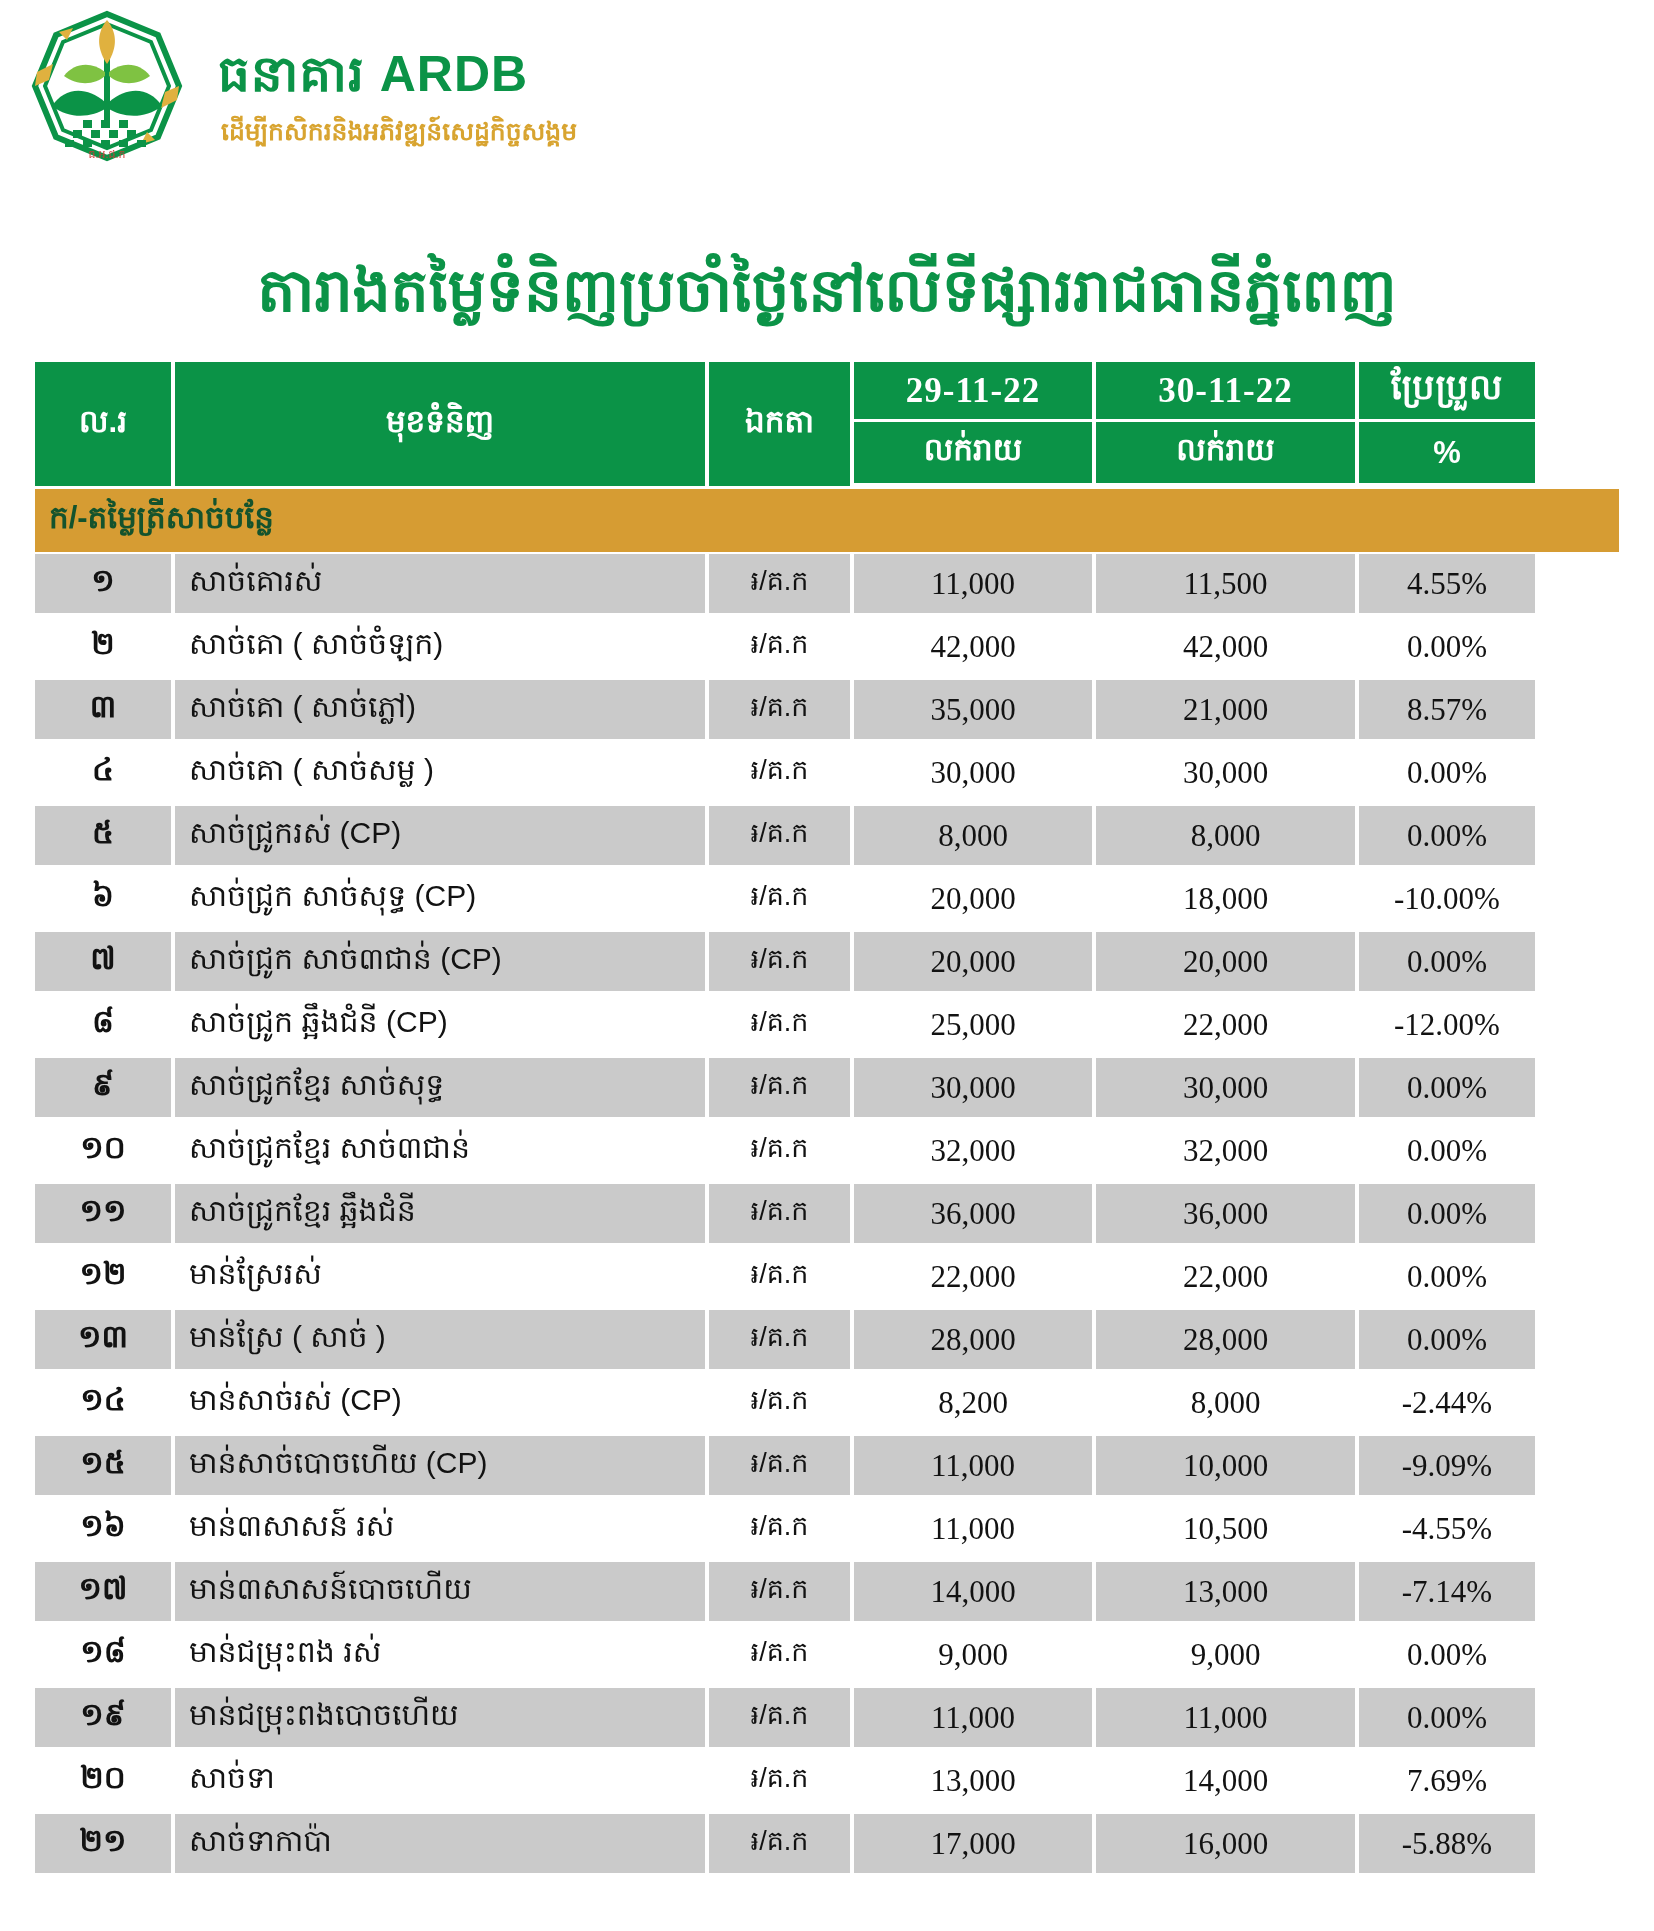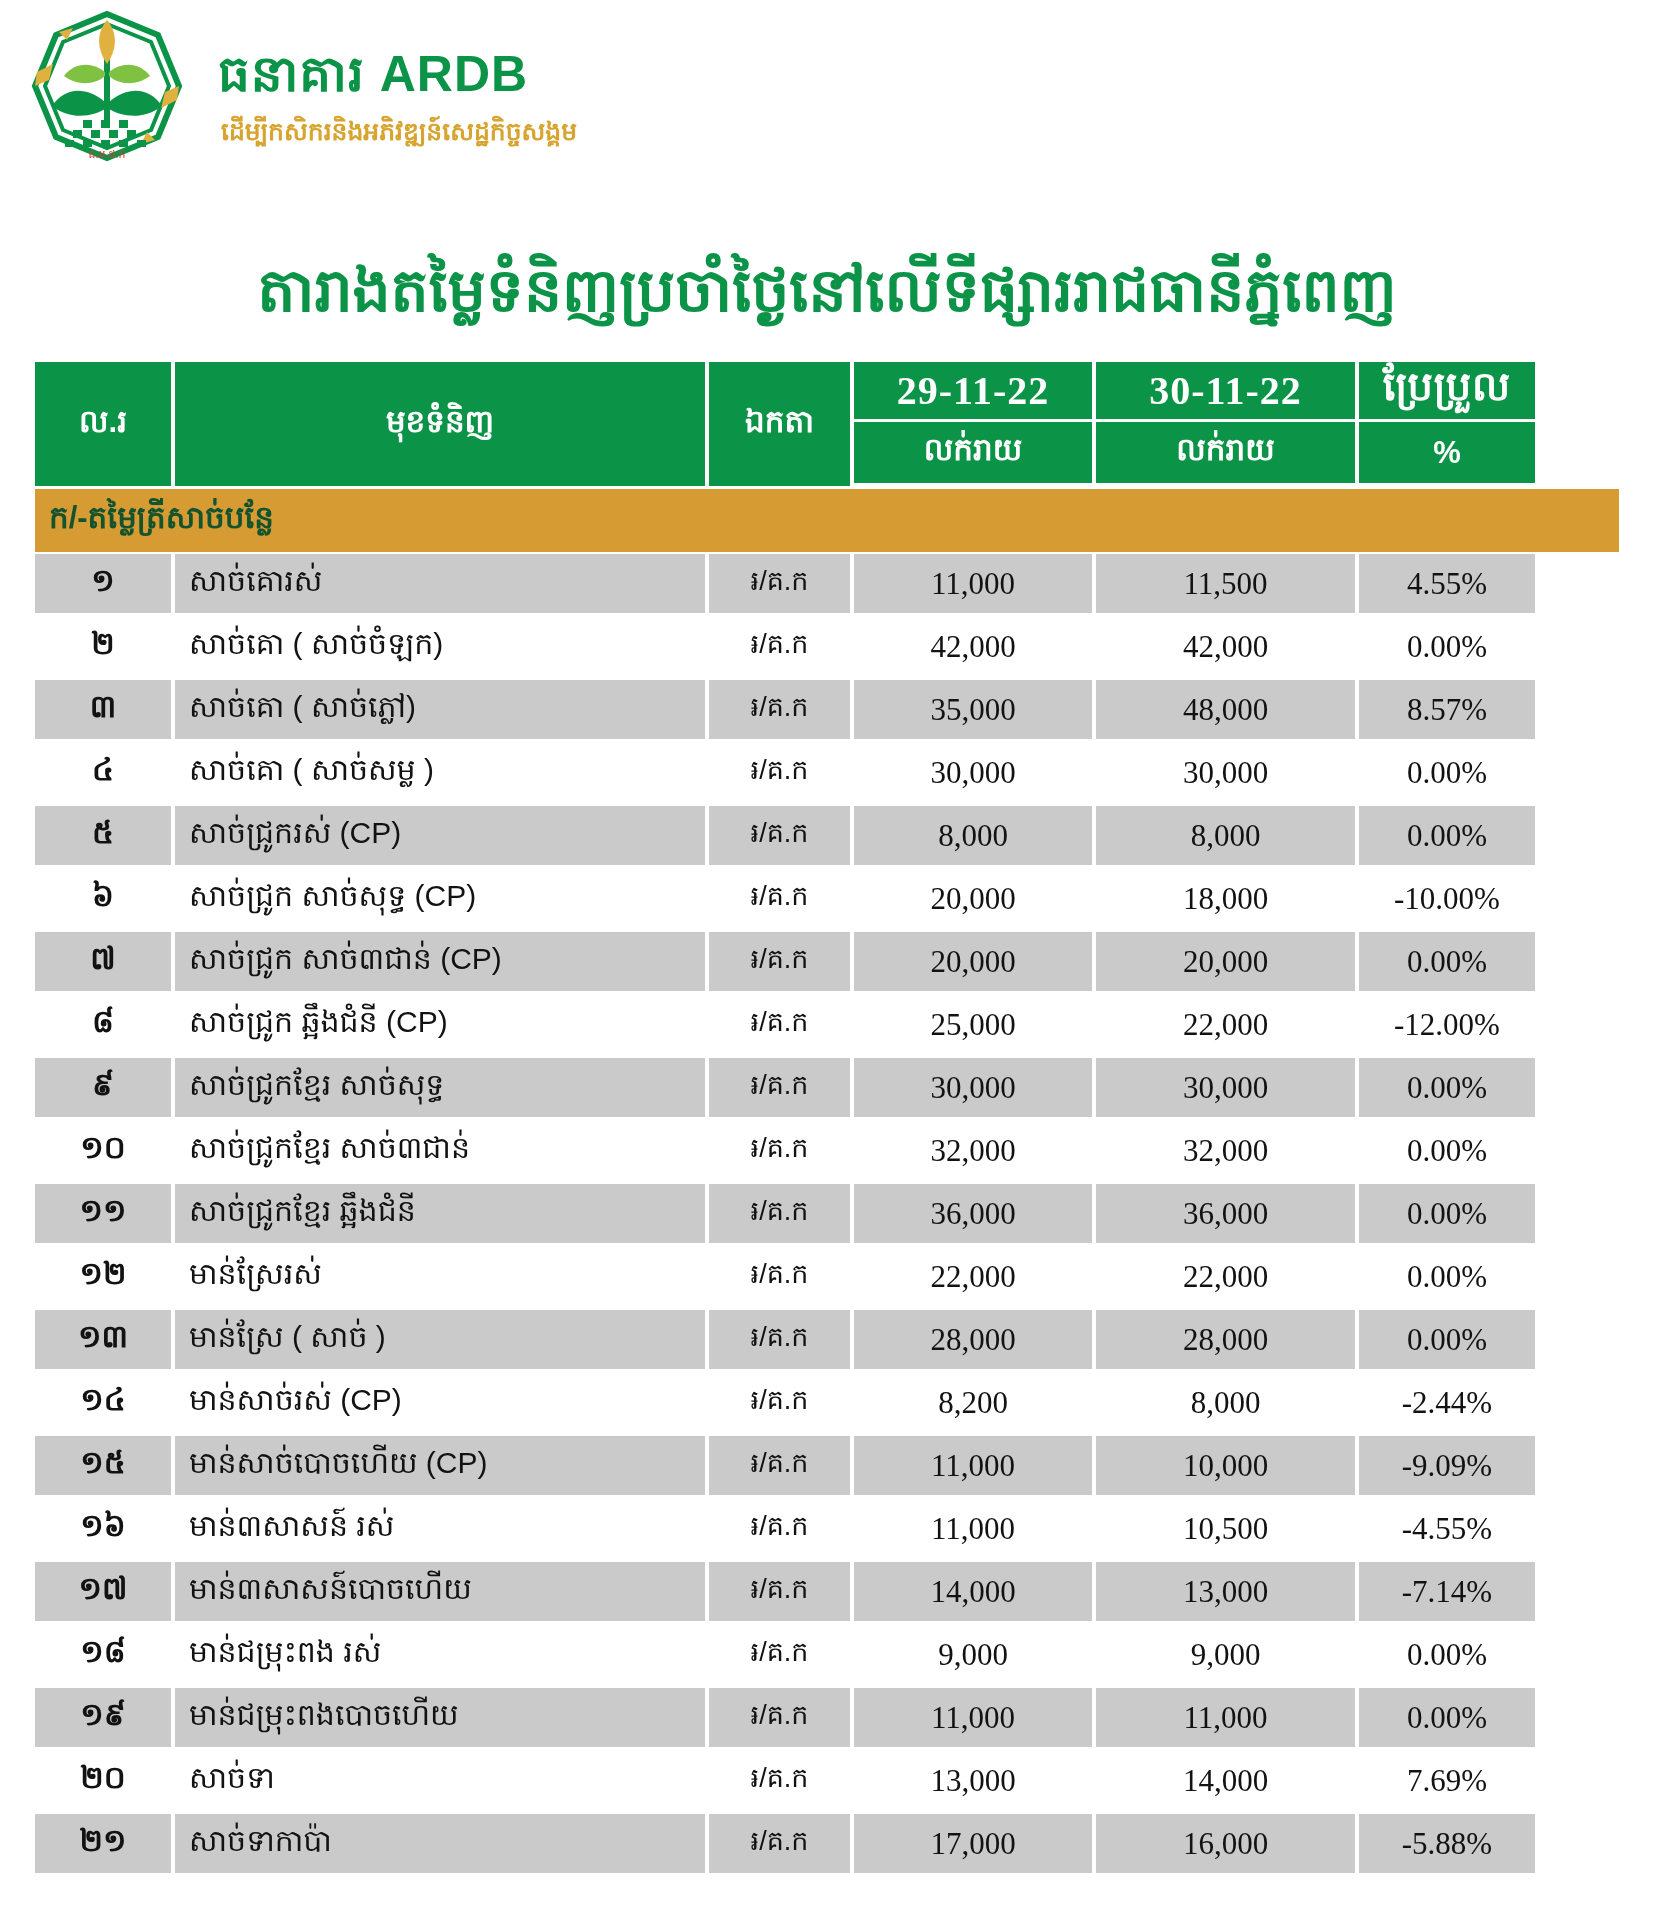--- a/index.html
+++ b/index.html
@@ -46,21 +46,21 @@
   .c4{width:242px;}
   .c5{width:263px;}
   .c6{width:176px;}
   .hcell{
     display:flex;align-items:center;justify-content:center;
     background:var(--green);color:#fff;font-weight:bold;
     font-size:31px;box-sizing:border-box;
   }
   .hcell.merged{height:124px;}
   .hcell.date{height:60px;border-bottom:3px solid #fff;
-    font-family:"Liberation Serif", serif;font-size:40px;letter-spacing:1px;}
+    font-family:"Liberation Serif", serif;font-size:35px;letter-spacing:1px;}
   .hcell.sub{height:61px;}
   .section-bar{
     height:63px;margin-top:3px;margin-bottom:2px;
     background:var(--gold);color:#14532d;
     font-weight:bold;font-size:31px;
     display:flex;align-items:center;
     padding-left:14px;box-sizing:border-box;
   }
   .trow{display:flex;height:63px;}
   .cell{
@@ -165,21 +165,21 @@
     <div class="cell c4 price">42,000</div>
     <div class="cell c5 price">42,000</div>
     <div class="cell c6 change">0.00%</div>
   </div>
 
   <div class="trow odd">
     <div class="cell c1 no">៣</div>
     <div class="cell c2 name">សាច់គោ ( សាច់ភ្លៅ)</div>
     <div class="cell c3 unit">៛/គ.ក</div>
     <div class="cell c4 price">35,000</div>
-    <div class="cell c5 price">48,000</div>
+    <div class="cell c5 price">21,000</div>
     <div class="cell c6 change">8.57%</div>
   </div>
 
   <div class="trow">
     <div class="cell c1 no">៤</div>
     <div class="cell c2 name">សាច់គោ ( សាច់សម្ល )</div>
     <div class="cell c3 unit">៛/គ.ក</div>
     <div class="cell c4 price">30,000</div>
     <div class="cell c5 price">30,000</div>
     <div class="cell c6 change">0.00%</div>

